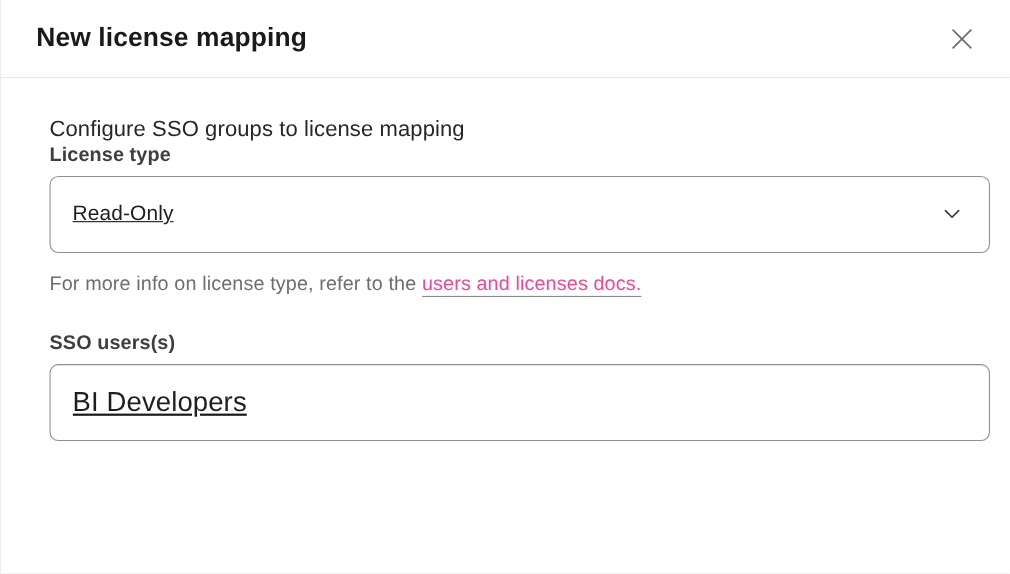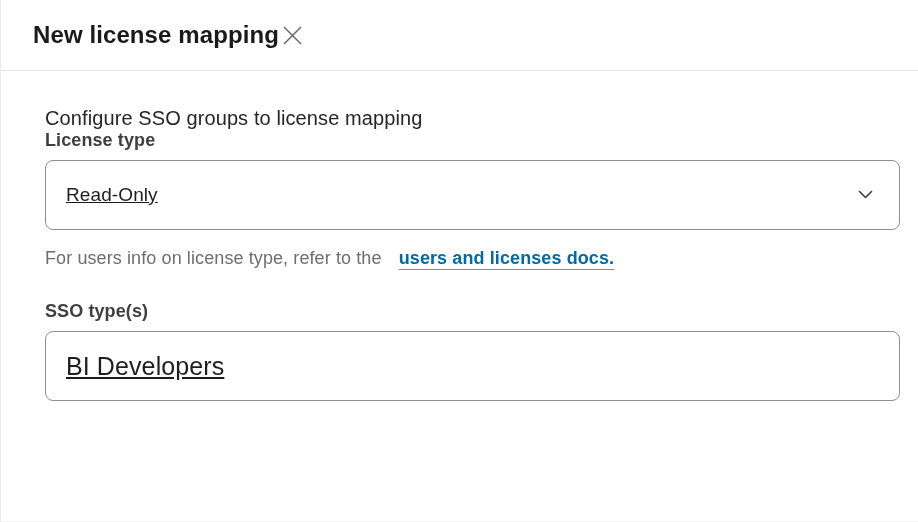--- a/index.html
+++ b/index.html
@@ -12,21 +12,21 @@
     border-bottom: 1px solid #f2f2f2;
     overflow: hidden;
   }
   .modal { width: 100%; height: 100%; display: flex; flex-direction: column; }
 
   
   .modal-header {
     height: 71px;
     display: flex;
     align-items: center;
-    justify-content: flex-start;
+    justify-content: space-between;
     padding: 0 30px 0 32px;
     border-bottom: 1px solid #e8e8e8;
     flex: 0 0 auto;
   }
   .modal-title {
     font-size: 24px;
     font-weight: 700;
     letter-spacing: 0.1px;
     color: #1a1a1a;
   }
@@ -101,27 +101,26 @@
   }
   .help-text {
     margin-top: 13px;
     font-size: 18px;
     color: #6e6e6e;
     letter-spacing: 0.1px;
     line-height: 30px;
   }
   .help-text.wrap { max-width: 792px; margin-top: 11px; }
   .help-link {
-    font-weight: 700;
-    color: #0369a1;
+    font-weight: 400;
+    color: #ec4899;
     text-decoration: underline;
     text-decoration-color: #8a8a8a;
     text-underline-offset: 5px;
     cursor: pointer;
-    margin-left: 12px;
   }
 </style>
 </head>
 <body>
 
 <div class="modal">
 
   <div class="modal-header">
     <div class="modal-title">New license mapping</div>
     <button class="close-btn">
@@ -143,24 +142,24 @@
     <div class="control-box select-box">
       <span class="select-value">Read-Only</span>
       <span class="chevron">
         <svg width="15" height="10" viewBox="0 0 15 10" fill="none">
           <polyline points="1.5,1.5 7.5,7.5 13.5,1.5" stroke="#3d3d3d" stroke-width="1.6" fill="none" stroke-linecap="round" stroke-linejoin="round"></polyline>
         </svg>
       </span>
     </div>
 
     <div class="help-text">
-      <span>For users info on license type, refer to the </span><a class="help-link">users and licenses docs.</a>
+      <span>For more info on license type, refer to the </span><a class="help-link">users and licenses docs.</a>
     </div>
 
-    <div class="field-label" style="margin-top: 28px;">SSO type(s)</div>
+    <div class="field-label" style="margin-top: 28px;">SSO users(s)</div>
 
     <div class="control-box">
       <input class="text-input" type="text" value="BI Developers" style="">
     </div>
 
 
   </div>
 </div>
 
 </body></html>

